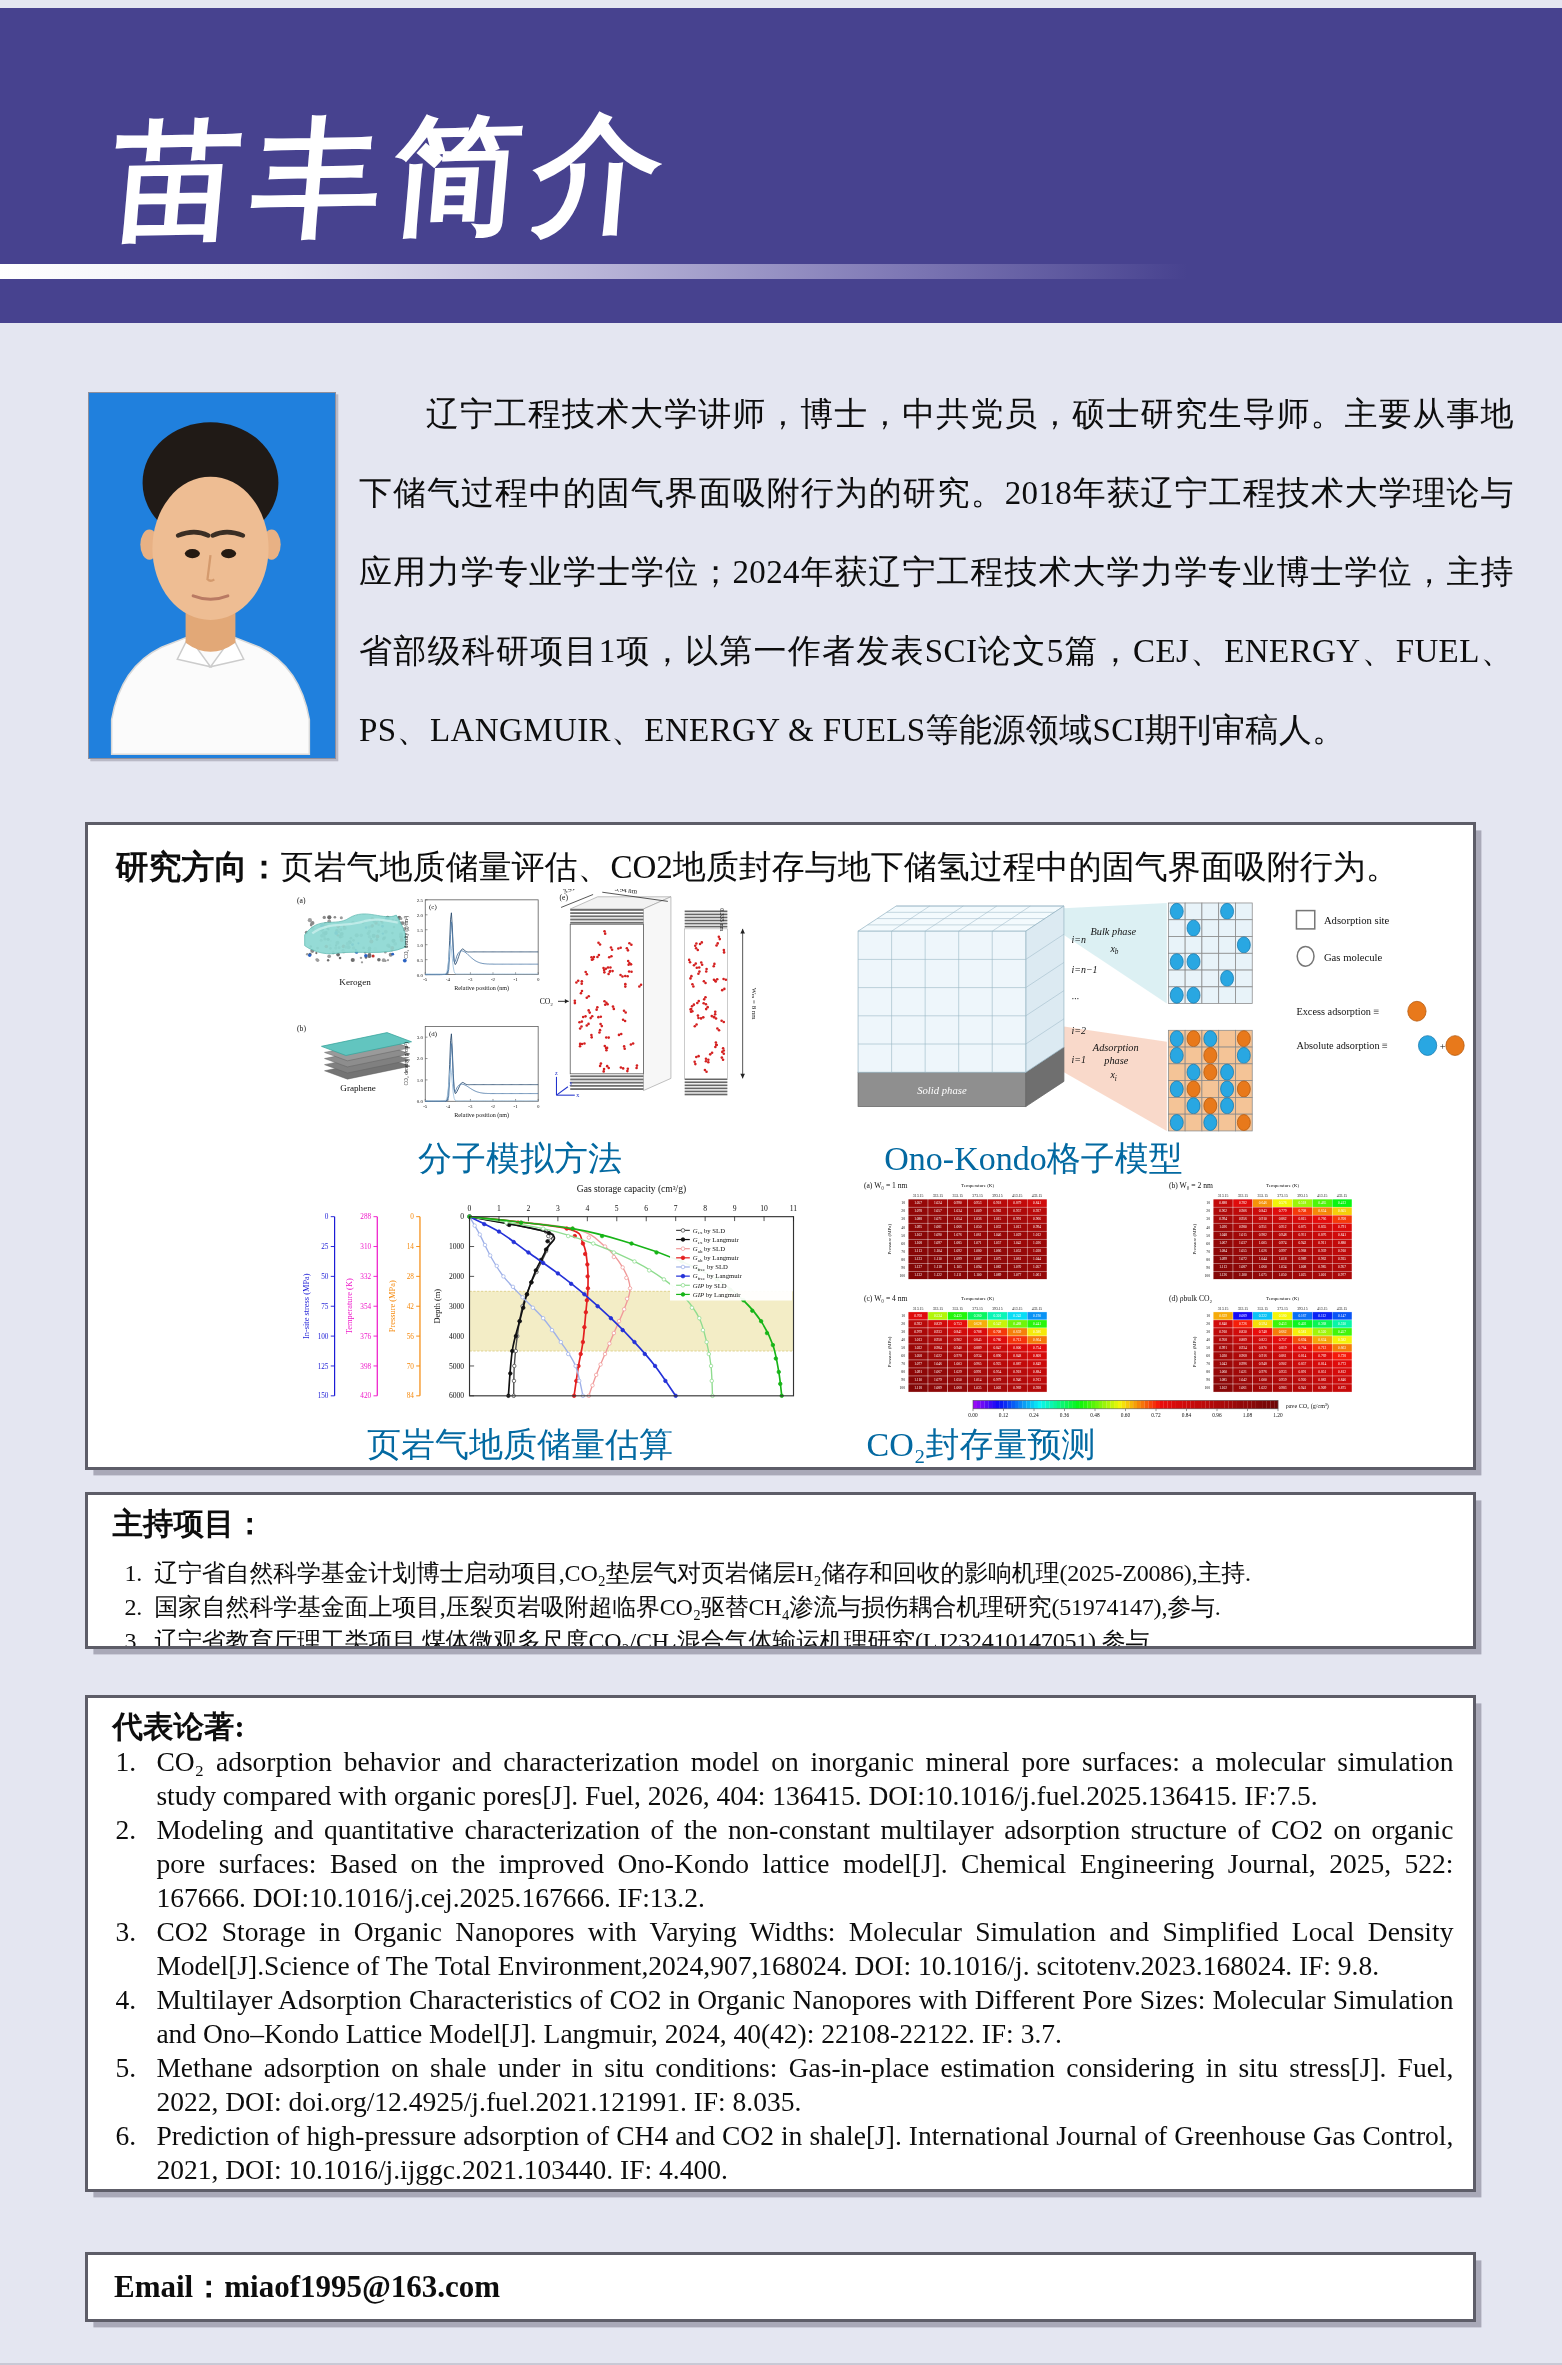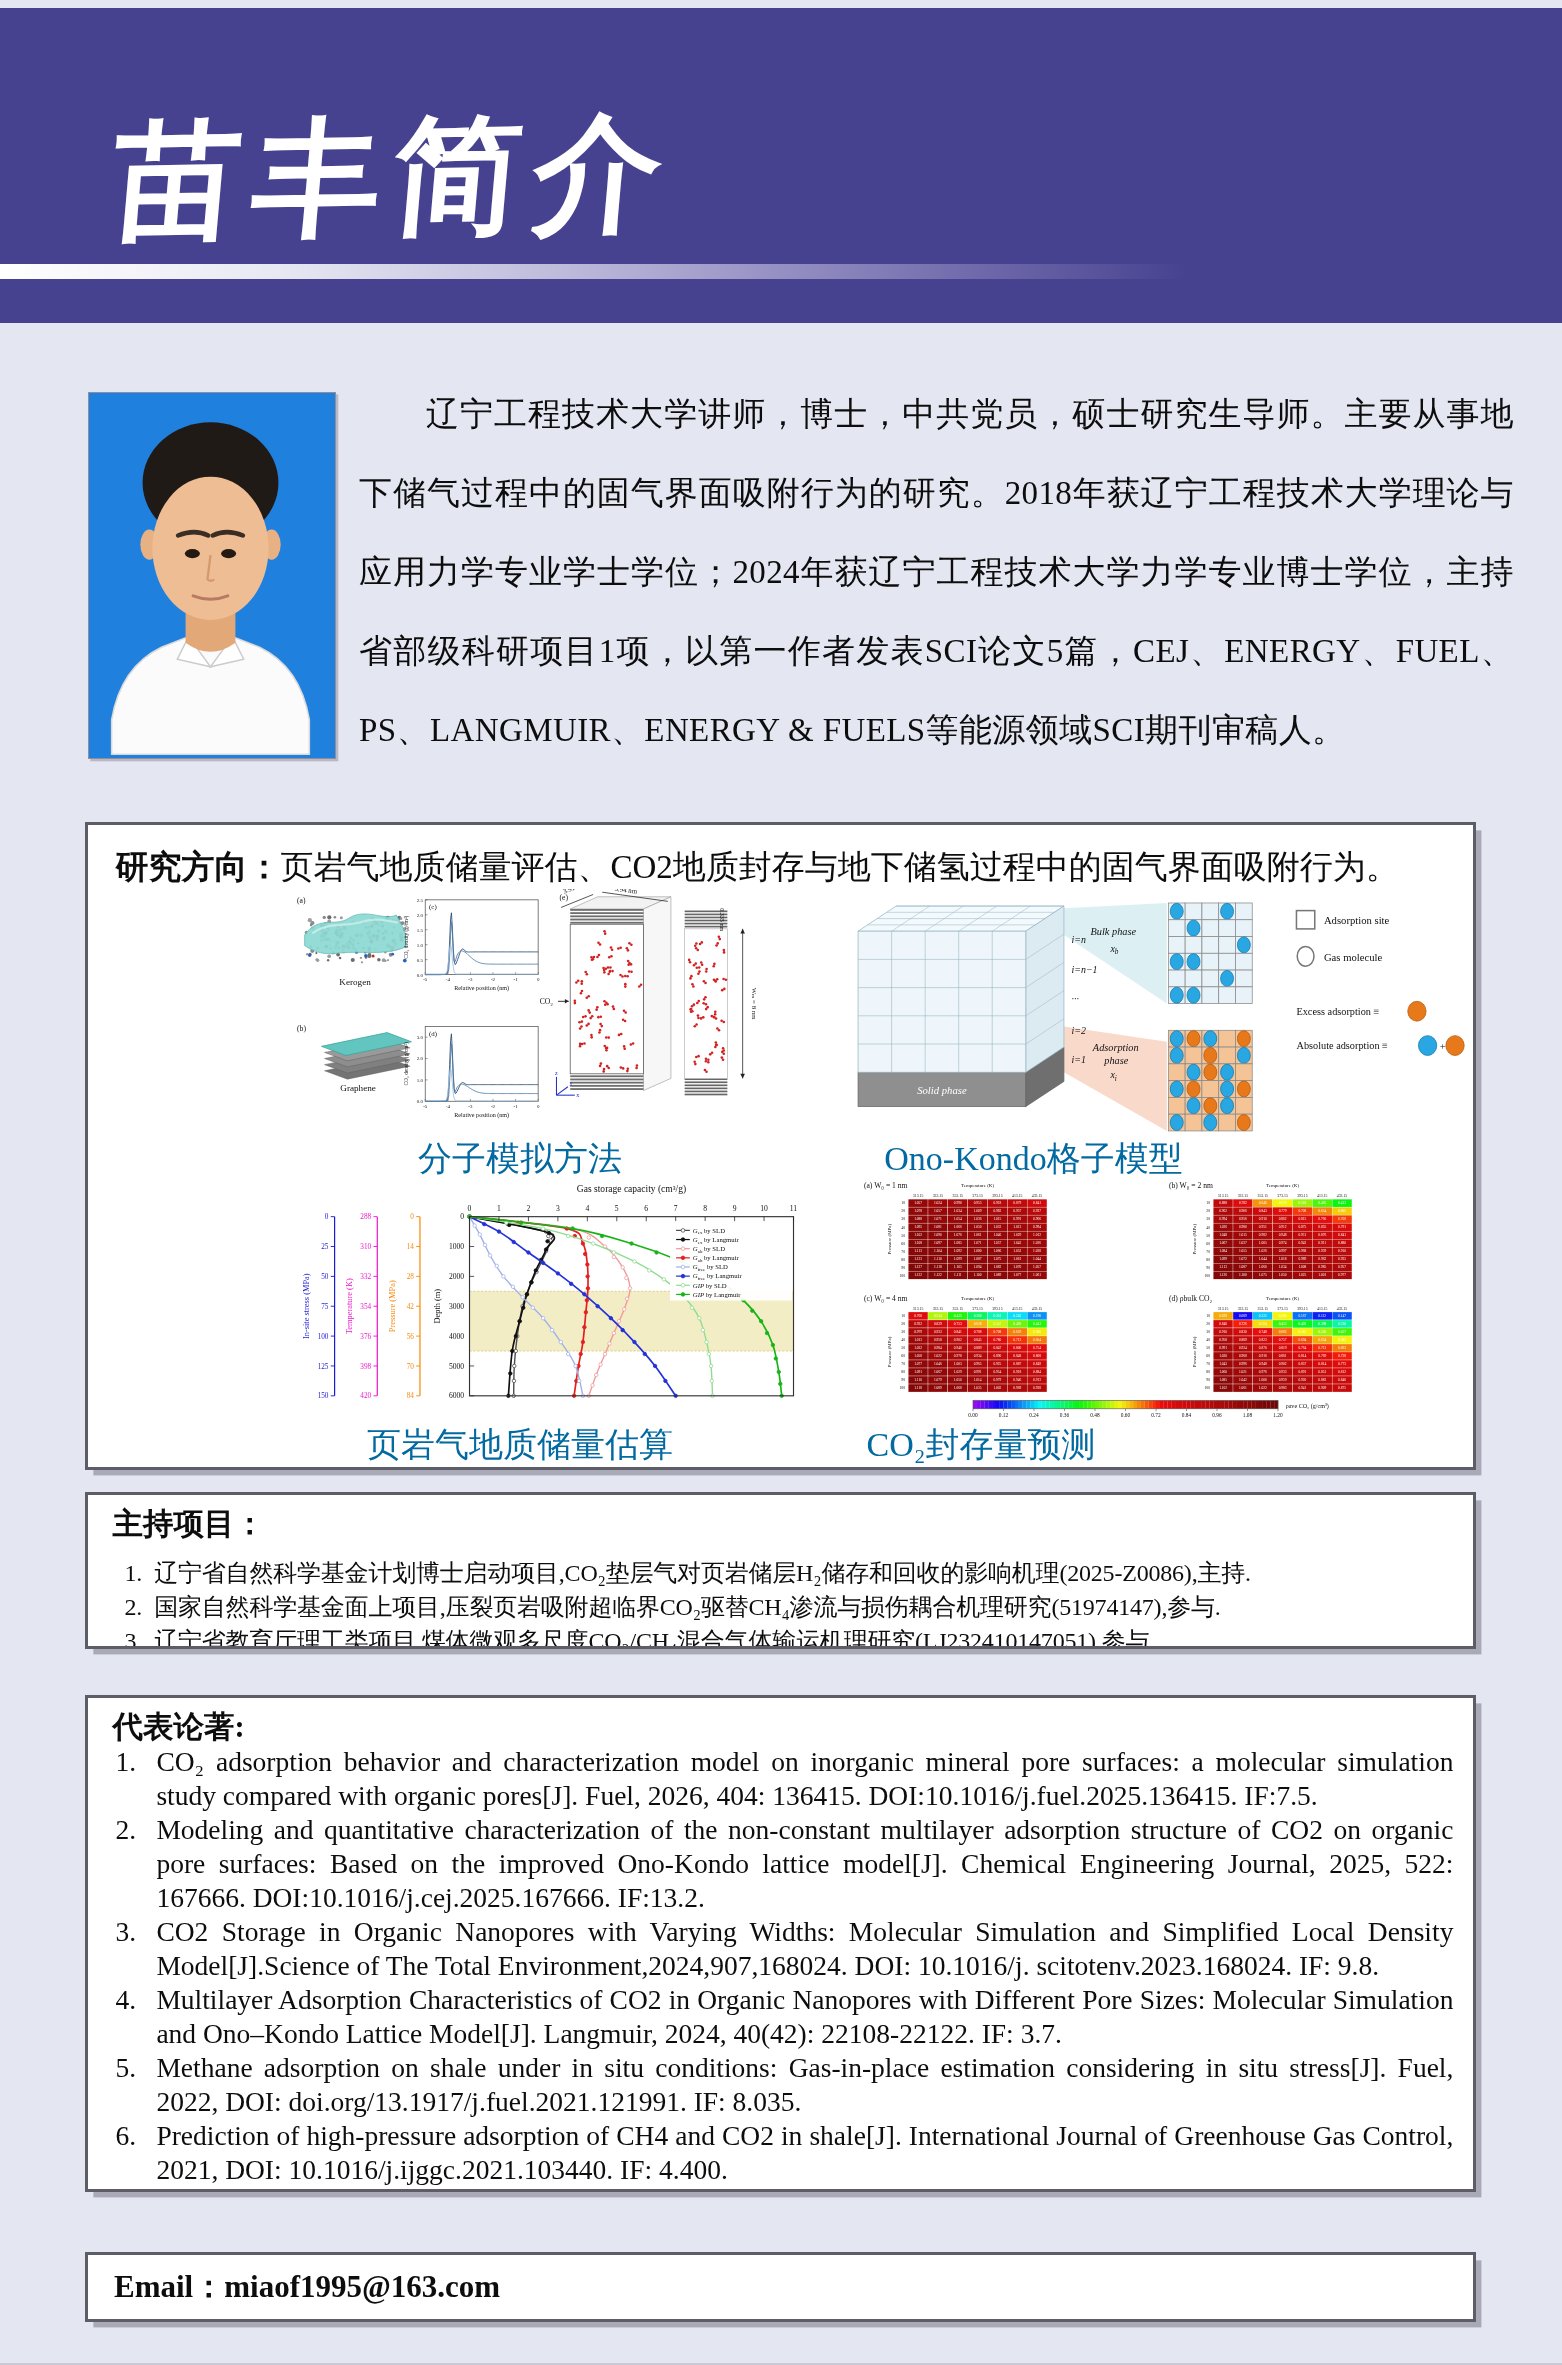--- a/index.html
+++ b/index.html
@@ -1717,21 +1717,21 @@
       </ol>
   </div>
 
   <div class="box" id="pubs">
     <div class="sec-heading">代表论著:</div>
     <ol>
         <li><span class="num">1.</span><span>CO₂ adsorption behavior and characterization model on inorganic mineral pore surfaces: a molecular simulation study compared with organic pores[J]. Fuel, 2026, 404: 136415. DOI:10.1016/j.fuel.2025.136415. IF:7.5.</span></li>
         <li><span class="num">2.</span><span>Modeling and quantitative characterization of the non-constant multilayer adsorption structure of CO2 on organic pore surfaces: Based on the improved Ono-Kondo lattice model[J]. Chemical Engineering Journal, 2025, 522: 167666. DOI:10.1016/j.cej.2025.167666. IF:13.2.</span></li>
         <li><span class="num">3.</span><span>CO2 Storage in Organic Nanopores with Varying Widths: Molecular Simulation and Simplified Local Density Model[J].Science of The Total Environment,2024,907,168024. DOI: 10.1016/j. scitotenv.2023.168024. IF: 9.8.</span></li>
         <li><span class="num">4.</span><span>Multilayer Adsorption Characteristics of CO2 in Organic Nanopores with Different Pore Sizes: Molecular Simulation and Ono–Kondo Lattice Model[J]. Langmuir, 2024, 40(42): 22108-22122. IF: 3.7.</span></li>
-        <li><span class="num">5.</span><span>Methane adsorption on shale under in situ conditions: Gas-in-place estimation considering in situ stress[J]. Fuel, 2022, DOI: doi.org/13.1917/j.fuel.2021.121991. IF: 8.035.</span></li>
+        <li><span class="num">5.</span><span>Methane adsorption on shale under in situ conditions: Gas-in-place estimation considering in situ stress[J]. Fuel, 2022, DOI: doi.org/12.4925/j.fuel.2021.121991. IF: 8.035.</span></li>
         <li><span class="num">6.</span><span>Prediction of high-pressure adsorption of CH4 and CO2 in shale[J]. International Journal of Greenhouse Gas Control, 2021, DOI: 10.1016/j.ijggc.2021.103440. IF: 4.400.</span></li>
       </ol>
   </div>
 
   <div class="box" id="emailbox">
     <div class="email-line"><span>Email：</span><span>miaof1995@163.com</span></div>
   </div>
 
   <div class="bottom-strip"></div>
 </div>

